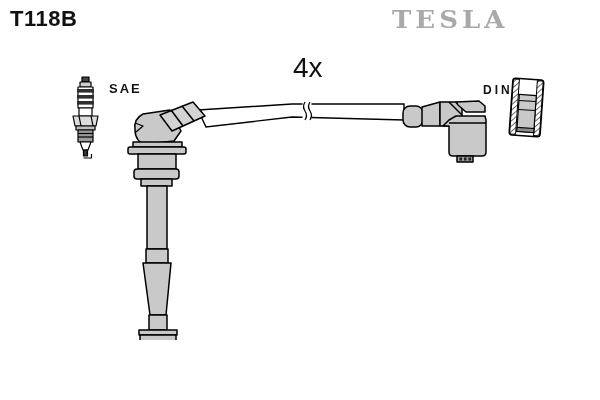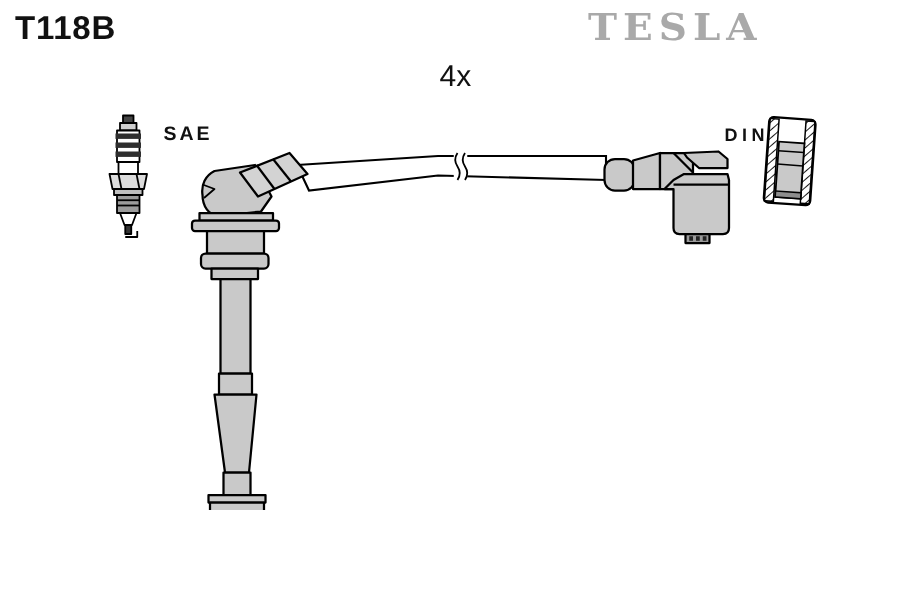--- a/index.html
+++ b/index.html
@@ -5,21 +5,21 @@
   html,body{margin:0;padding:0;background:#fff;}
   .page{position:relative;width:600px;height:340px;background:#ffffff;
         font-family:"Liberation Sans",sans-serif;overflow:hidden;}
   .page svg{position:absolute;left:0;top:0;}
   .label{position:absolute;color:#111;}
   .part-number{left:10px;top:6px;font-size:22px;font-weight:bold;letter-spacing:.5px;}
   .subtitle{left:10px;top:32px;font-size:10.5px;letter-spacing:.3px;white-space:pre;}
   .brand{left:392px;top:4px;font-size:26px;font-weight:bold;letter-spacing:4px;
          color:#a9a9a9;font-family:"DejaVu Serif","Liberation Serif",serif;
          transform:scaleY(.95);}
-  .qty{left:293px;top:40px;font-size:20px;}
+  .qty{left:293px;top:52px;font-size:28px;}
   .sae{left:109px;top:81px;font-size:13px;font-weight:bold;letter-spacing:2px;}
   .din{left:483px;top:83px;font-size:12px;font-weight:bold;letter-spacing:3px;text-align:center;}
 </style>
 </head>
 <body>
 
 <div class="page">
 
   <svg width="600" height="400" viewBox="0 0 600 400">
     <defs>

